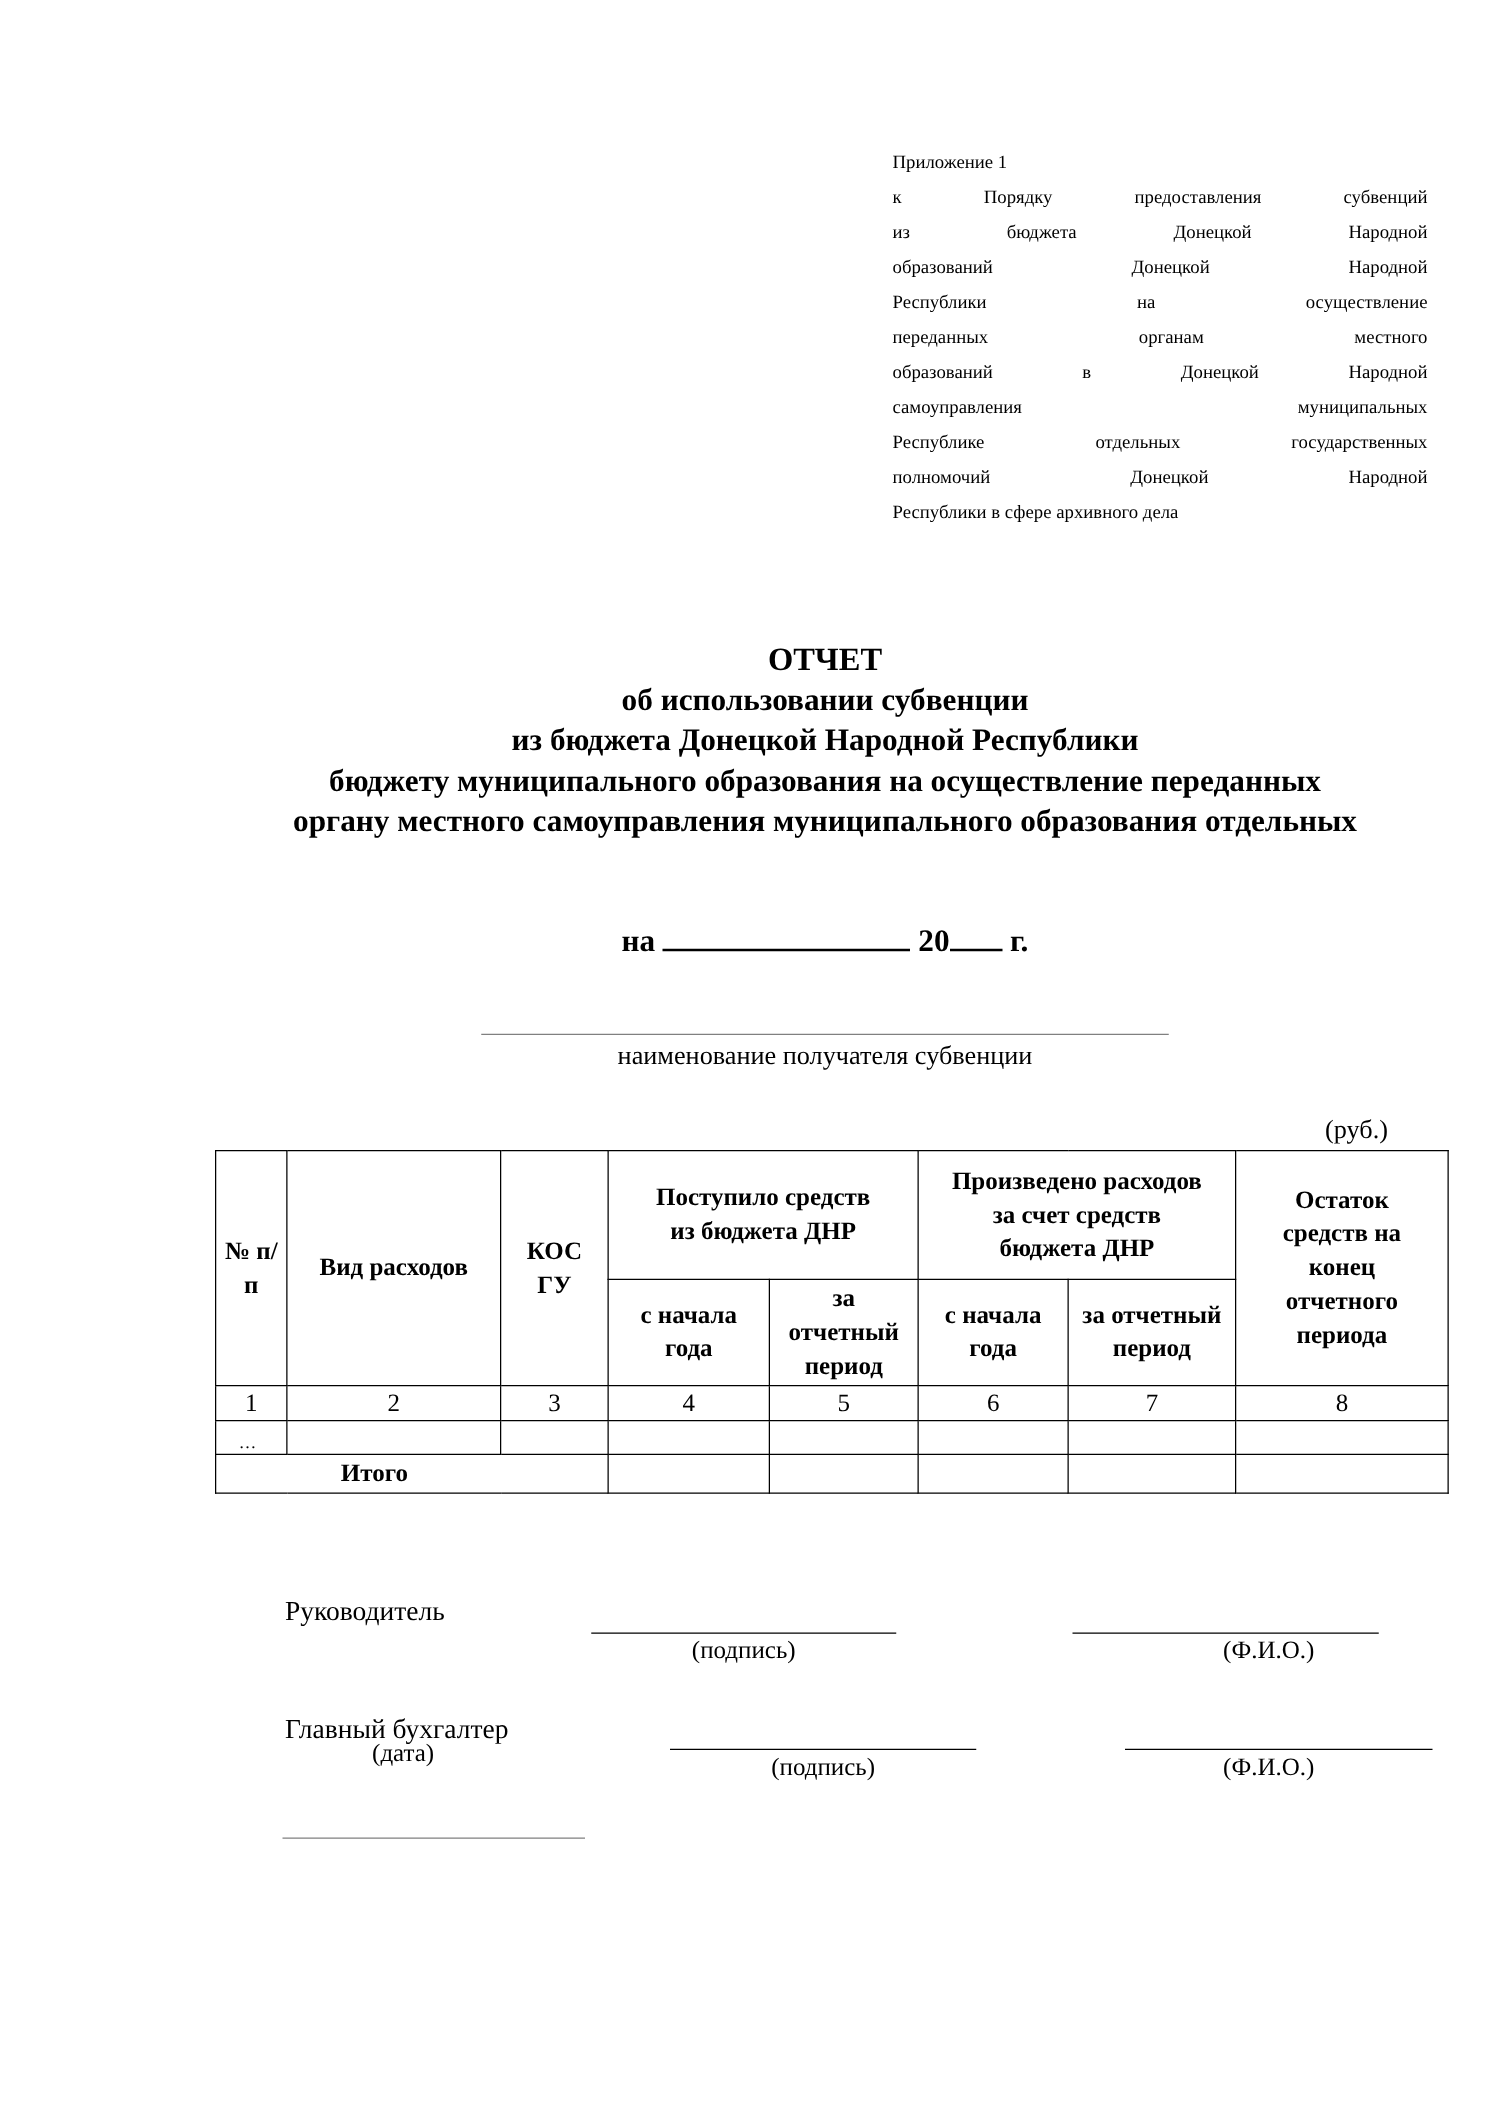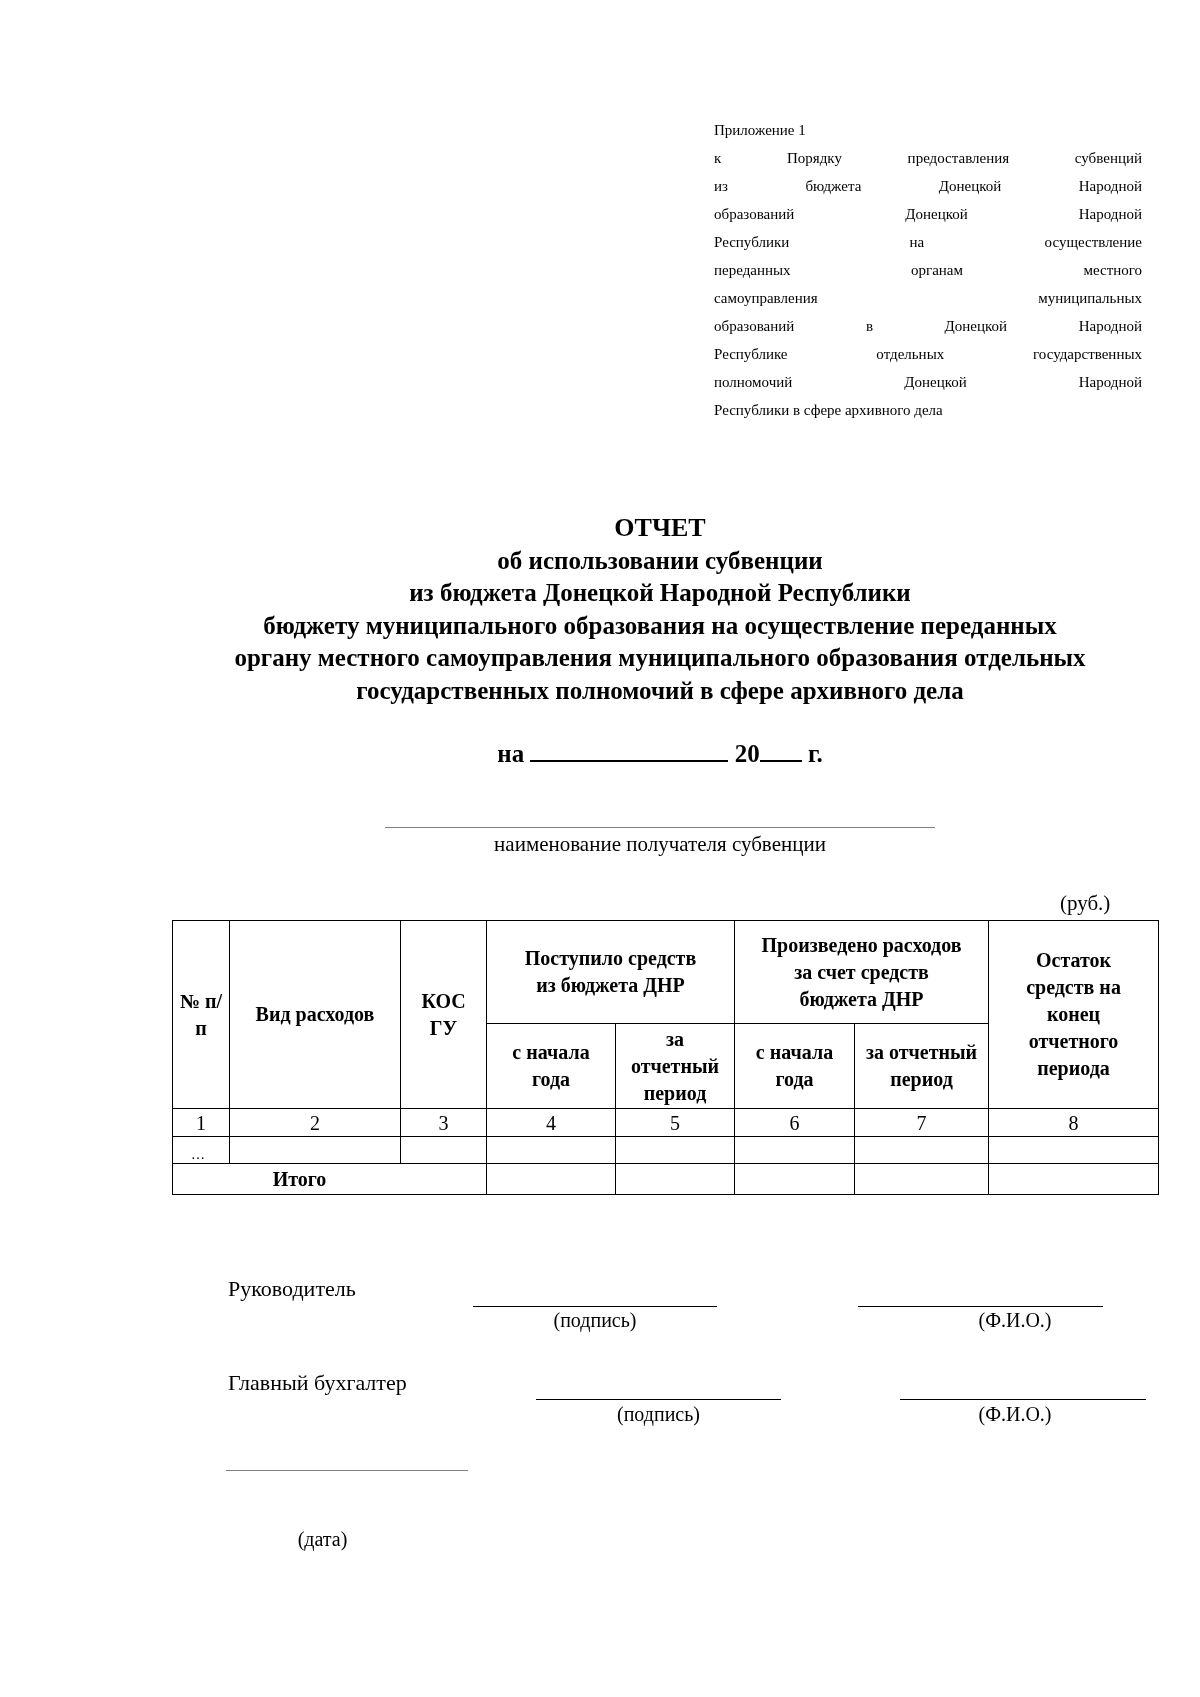--- a/index.html
+++ b/index.html
@@ -63,34 +63,33 @@
 </head>
 <body>
 
 <div class="abs appendix">
   <span class="line left">Приложение 1</span>
   <span class="line">к Порядку предоставления субвенций</span>
   <span class="line">из бюджета Донецкой Народной</span>
   <span class="line">образований Донецкой Народной</span>
   <span class="line">Республики на осуществление</span>
   <span class="line">переданных органам местного</span>
+  <span class="line">образований в Донецкой Народной</span>
   <span class="line">самоуправления муниципальных</span>
-  <span class="line">образований в Донецкой Народной</span>
   <span class="line">Республике отдельных государственных</span>
   <span class="line">полномочий Донецкой Народной</span>
   <span class="line left">Республики в сфере архивного дела</span>
 </div>
 
 <div class="abs title">
   <div class="t-main">ОТЧЕТ</div>
   <div>об использовании субвенции</div>
   <div>из бюджета Донецкой Народной Республики</div>
   <div>бюджету муниципального образования на осуществление переданных</div>
   <div>органу местного самоуправления муниципального образования отдельных</div>
-  <div>государственных полномочий в сфере архивного дела</div>
 </div>
 
 <div class="abs period">
   <span>на</span>
   <span class="blank" style="width:198px;"></span>
   <span>20</span><span class="blank" style="width:42px;"></span>
   <span>г.</span>
 </div>
 
 <div class="abs recipient-line"></div>
@@ -161,13 +160,13 @@
 <div class="abs sig-line" style="left:858px; top:1306px; width:245px;"></div>
 <div class="abs sig-cap" style="left:930px; top:1309px; width:170px;">(Ф.И.О.)</div>
 
 <div class="abs sig-label" style="left:228px; top:1370px;">Главный бухгалтер</div>
 <div class="abs sig-line" style="left:536px; top:1399px; width:245px;"></div>
 <div class="abs sig-cap" style="left:536px; top:1403px; width:245px;">(подпись)</div>
 <div class="abs sig-line" style="left:900px; top:1399px; width:246px;"></div>
 <div class="abs sig-cap" style="left:930px; top:1403px; width:170px;">(Ф.И.О.)</div>
 
 <div class="abs date-line" style="left:226px; top:1470px; width:242px;"></div>
-<div class="abs sig-cap" style="left:260px; top:1528px; width:125px;">(дата)</div>
+<div class="abs sig-cap" style="left:260px; top:1392px; width:125px;">(дата)</div>
 
 </body></html>

